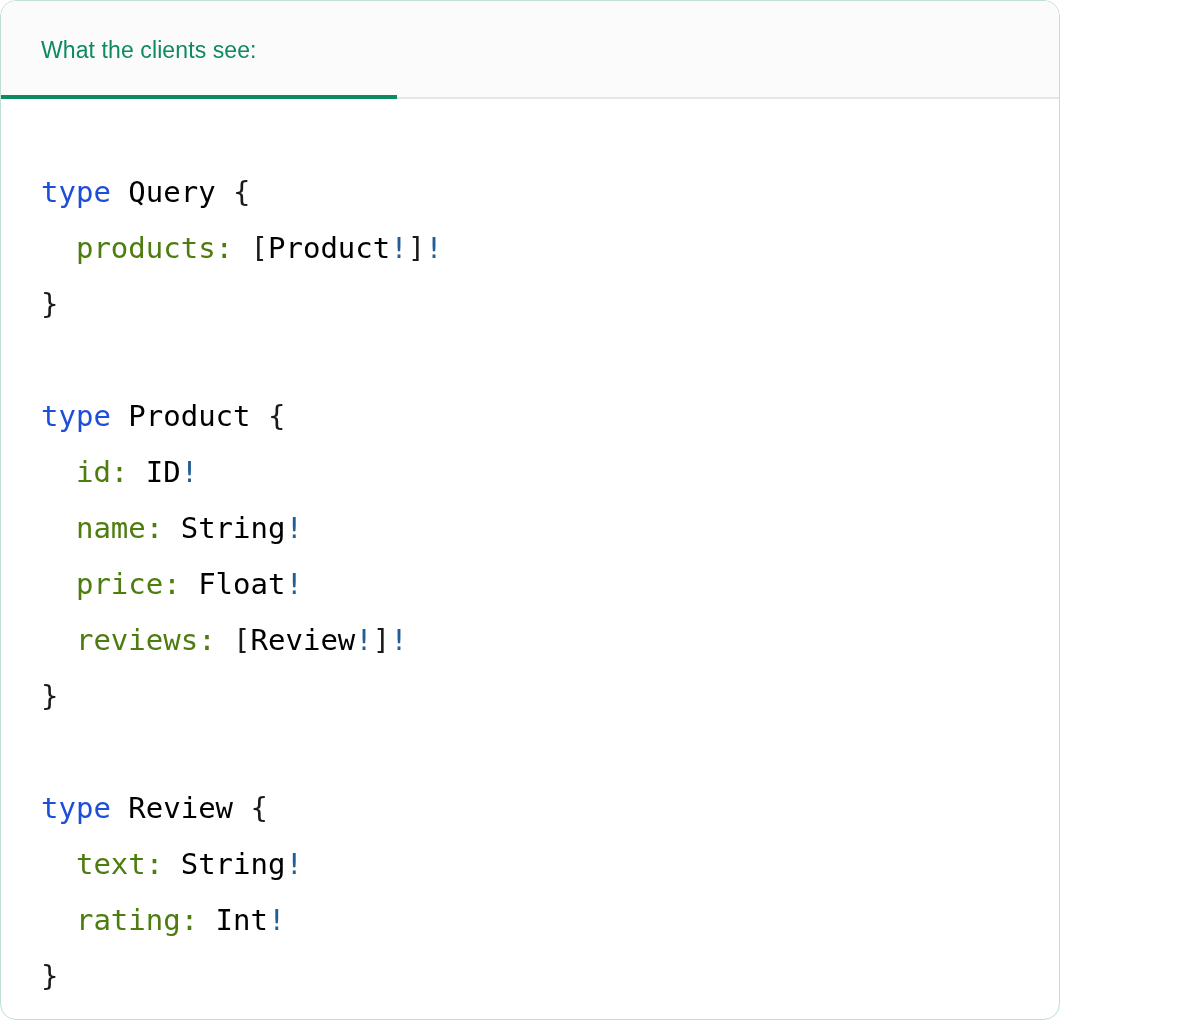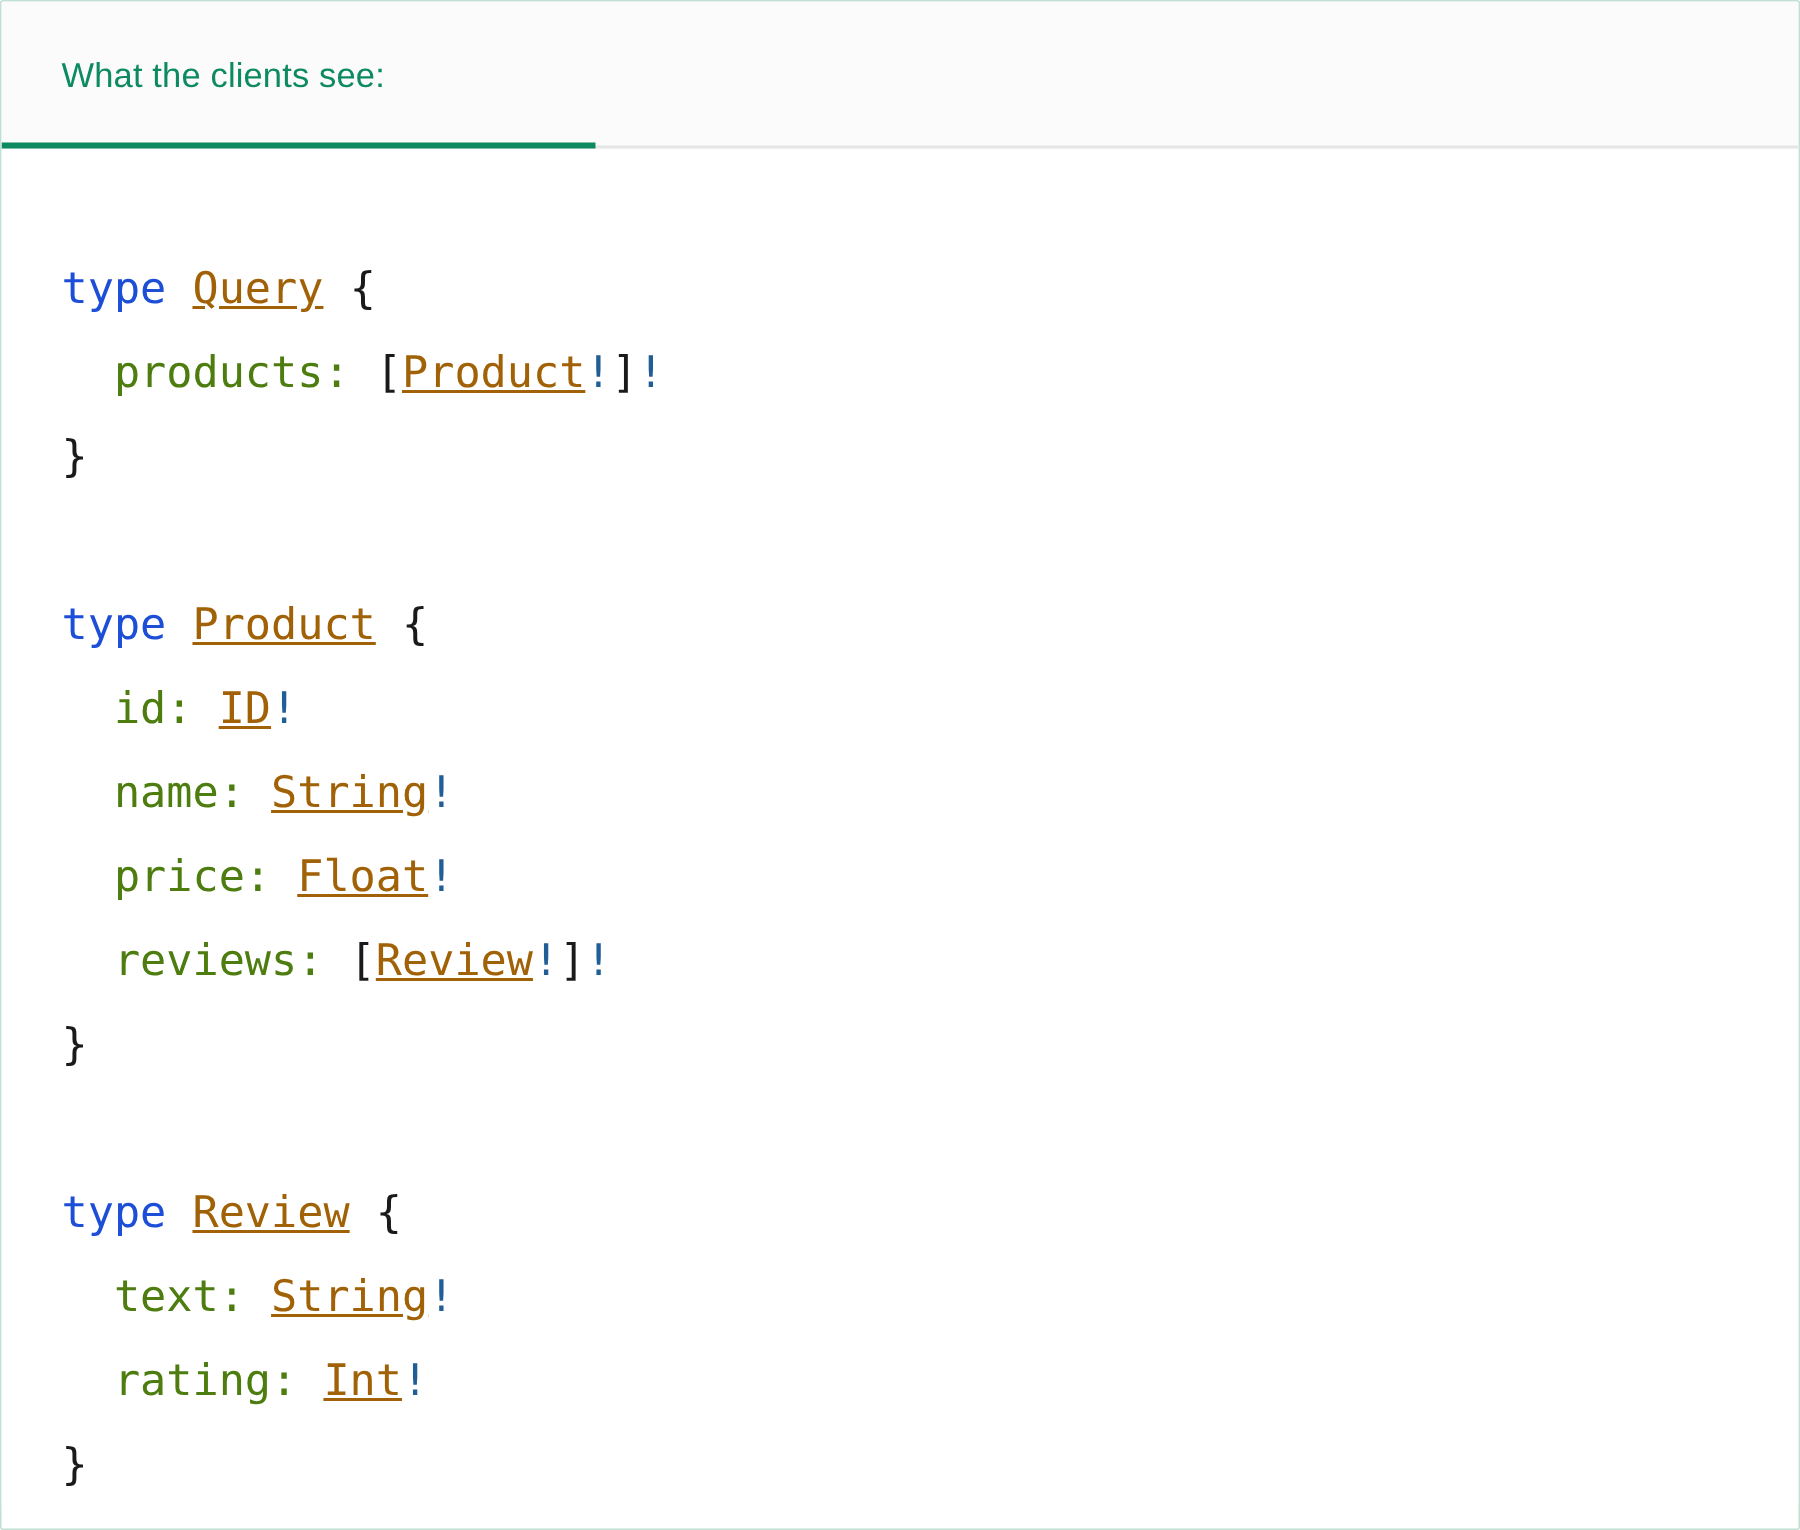--- a/index.html
+++ b/index.html
@@ -12,26 +12,26 @@
     width: 1200px;
     height: 1020px;
     font-family: "Liberation Sans", sans-serif;
     overflow: hidden;
   }
 
   .card {
     position: absolute;
     left: 0px;
     top: 0px;
-    width: 1200px;
+    width: 1060px;
     height: 1020px;
     box-sizing: border-box;
     background: #ffffff;
     border: 1px solid #bfe0d2;
-    border-radius: 2px;
+    border-radius: 16px;
     overflow: hidden;
   }
 
   
   .tabstrip {
     position: relative;
     height: 98px;
     background: #fbfbfb;
     box-sizing: border-box;
   }
@@ -89,21 +89,21 @@
   }
   .code-line {
     height: 56px;
     white-space: pre;
   }
   .code-line.blank {
     height: 56px;
   }
 
   .tok-kw   { color: #1d4ed8; }
-  .tok-type { color: #a16207; text-decoration: underline; }
+  .tok-type { color: #000000; }
   .tok-bang { color: #215e96; }
   .tok-punc { color: #1a1a1a; }
   .tok-field{ color: #4d7c0f; }
   .tok-plain{ color: #1a1a1a; }
 </style>
 </head>
 <body>
 
 <div class="card">
 

